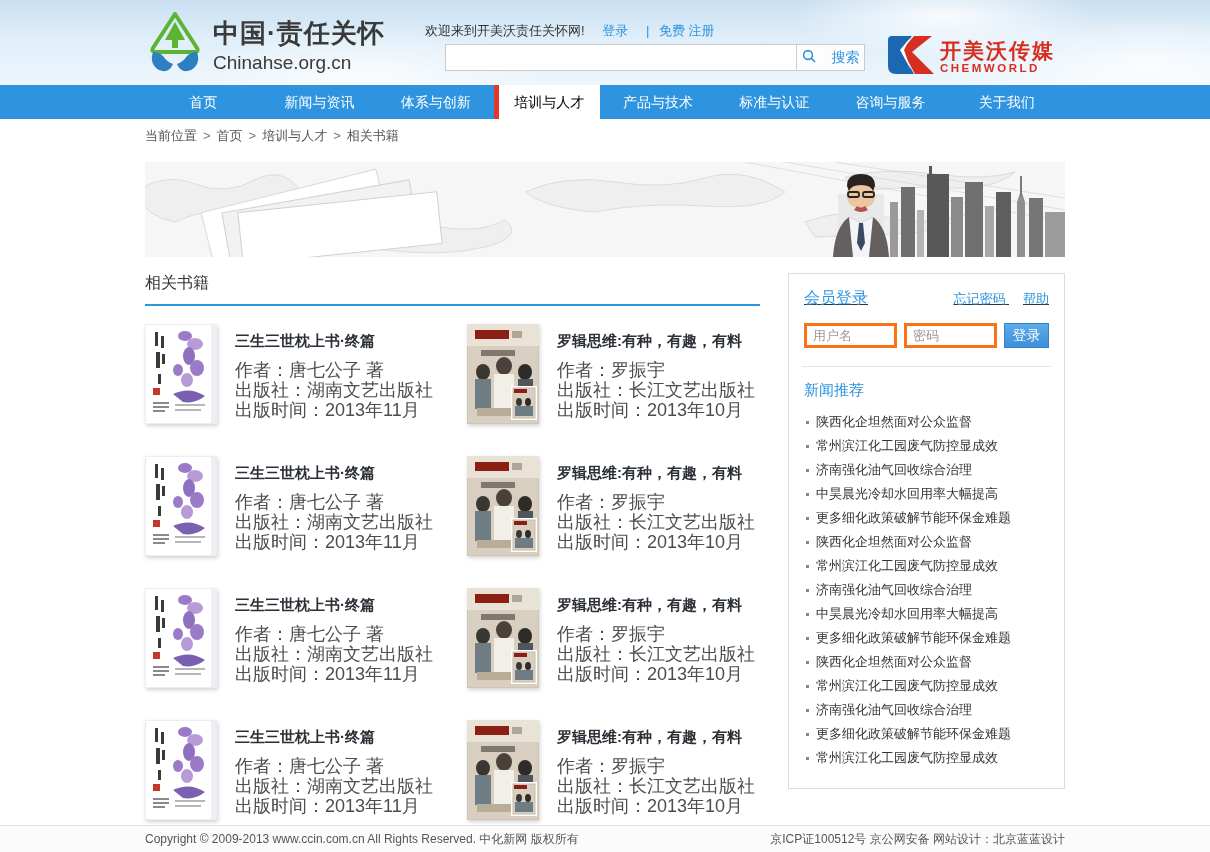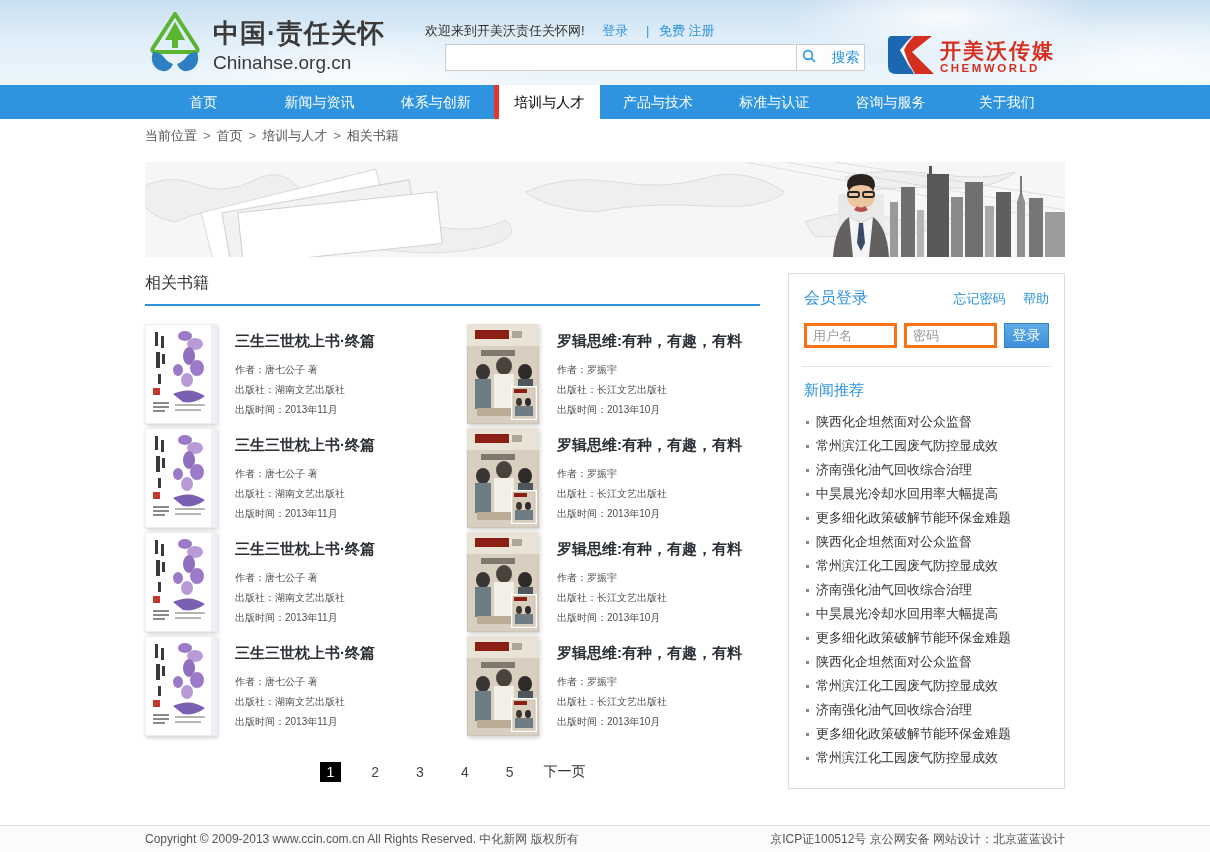--- a/index.html
+++ b/index.html
@@ -51,33 +51,33 @@
   
   .breadcrumb-bar { width:920px; margin:0 auto; height:33px; display:flex; align-items:center; font-size:13px; color:#555; }
   .breadcrumb-bar .crumb { color:#555; text-decoration:none; cursor:pointer; }
   .breadcrumb-bar .bc-sep { margin:0 6px; color:#777; }
   
   .banner { width:920px; height:95px; margin:10px auto 0; overflow:hidden; position:relative; }
   
   .main-wrap { width:920px; margin:16px auto 0; display:grid; grid-template-columns:615px 277px; column-gap:28px; }
   .section-head { font-size:16px; color:#333; padding-bottom:10px; }
   .section-rule { height:2px; background:#2e94e0; margin-bottom:18px; }
-  .books-grid { display:grid; grid-template-columns:322px 293px; row-gap:4px; }
+  .books-grid { display:grid; grid-template-columns:322px 293px; row-gap:32px; }
   .book-item { display:flex; height:100px; }
   .book-cover { width:72px; height:100px; flex:0 0 72px; cursor:pointer; box-shadow:1px 2px 4px rgba(0,0,0,.18); }
   .book-info { margin-left:18px; padding-top:8px; }
   .book-title { font-size:15px; font-weight:bold; color:#2b2f36; cursor:pointer; margin-bottom:9px; white-space:nowrap; }
-  .book-meta { font-size:10px; color:#4d4d4d; line-height:20px; white-space:nowrap; }
+  .book-meta { font-size:18px; color:#4d4d4d; line-height:20px; white-space:nowrap; }
   .pagination { display:flex; align-items:center; justify-content:center; gap:23px; margin:26px 0 0; width:615px; }
   .page-num { font-size:14px; color:#444; cursor:pointer; padding:2px 7px; }
   .page-num.active { background:#000; color:#fff; }
   .page-next { font-size:14px; color:#333; cursor:pointer; }
   
   .sidebar { border:1px solid #dcdcdc; background:#fff; padding:14px 15px 18px; align-self:start; }
-  .login-head { display:flex; align-items:baseline; margin-bottom:14px; }
+  .login-head { display:flex; align-items:baseline; margin-bottom:14px;text-decoration:underline; }
   .login-title { color:#2e94e0; font-size:16px; }
   .login-links { margin-left:auto; font-size:13px; }
   .login-links a { color:#2e94e0; text-decoration:none; cursor:pointer; margin-left:14px; }
   .login-form { display:flex; gap:7px; }
   .login-form input {
     width:93px; height:25px; border:3px solid #f97316; padding:0 6px; font-size:13px; color:#333; outline:none;
   }
   .login-form input::placeholder { color:#999; }
   .login-btn {
     width:52px; height:25px; border:1px solid #3584c7; color:#fff; font-size:14px; cursor:pointer;

